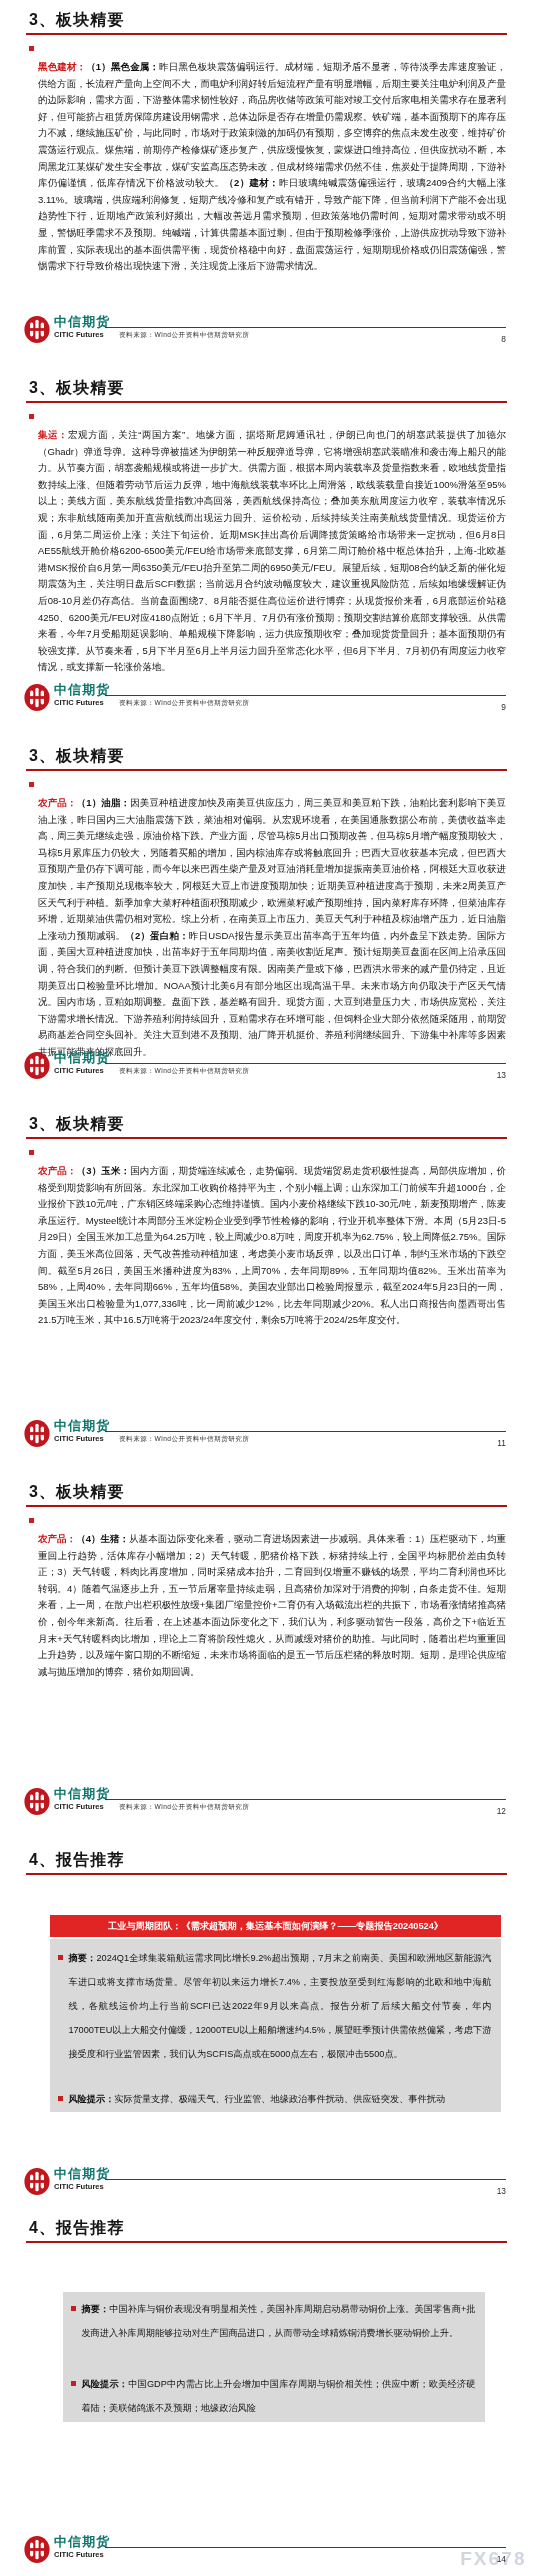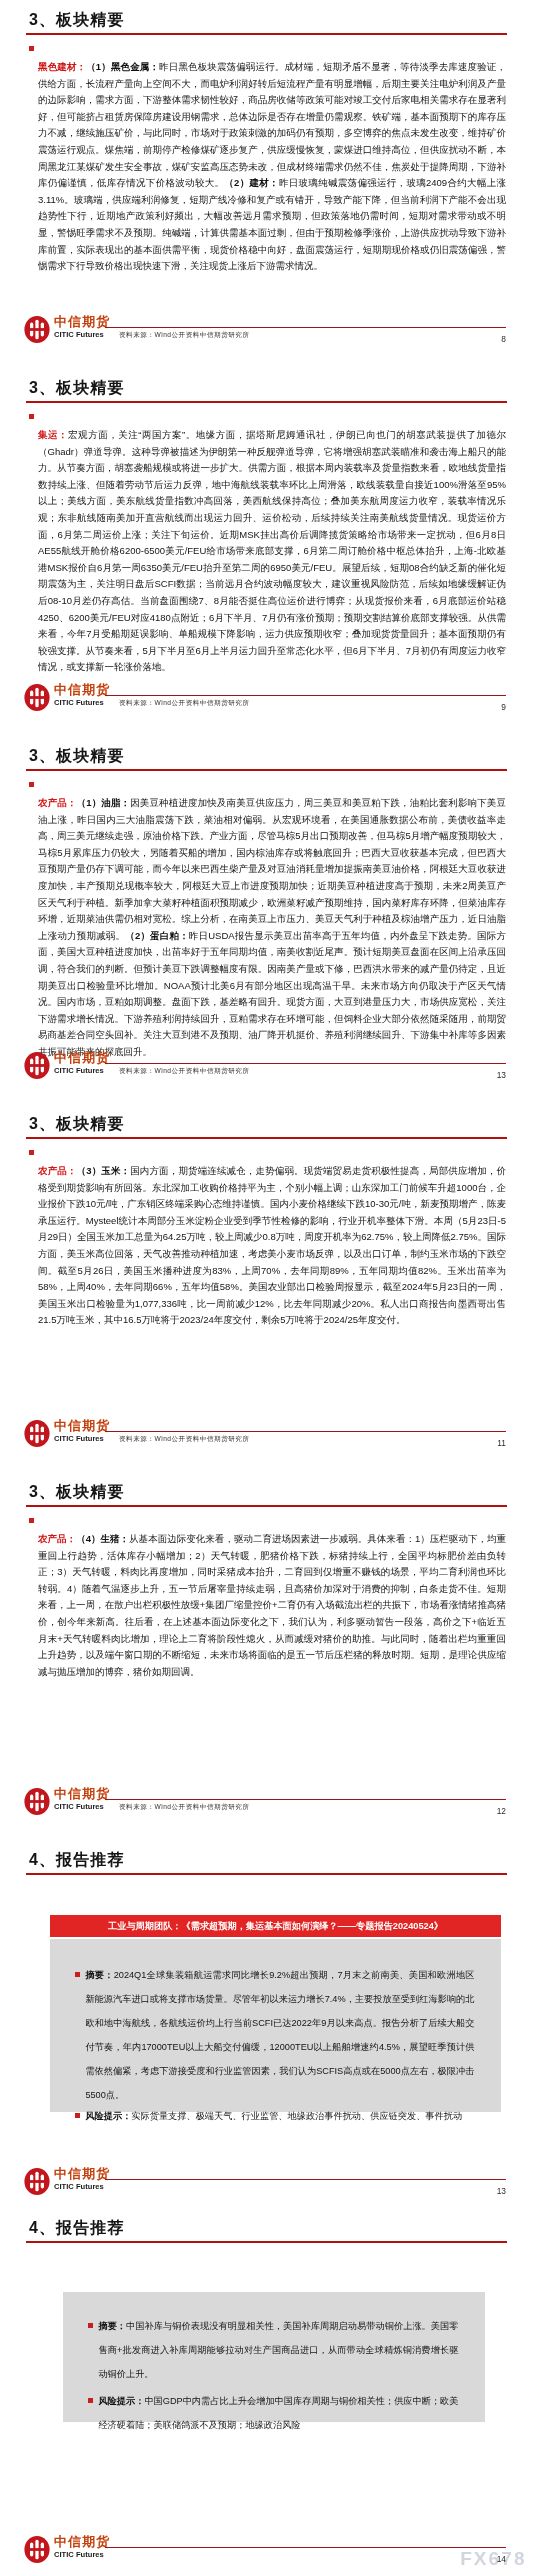--- a/index.html
+++ b/index.html
@@ -20,34 +20,34 @@
   .sub { color:#111111; font-weight:700; }
 
   
   .banner { position:absolute; background:#e12424; color:#ffffff; font-weight:700; font-size:9.2px;
             text-align:center; display:flex; align-items:center; justify-content:center; }
   .banner6 { left:50px; top:75px; width:451px; height:22px; }
   .banner7 { left:63px; top:77px; width:422px; height:21px; }
   .rbox { position:absolute; background:#d9d9d9; }
   .box6 { left:50px; top:99px; width:451px; height:173px; }
   .box7 { left:63px; top:84px; width:422px; height:130px; }
-  .box-item { position:absolute; left:8.4px; right:9.5px; margin:17px; font-size:9.2px; color:#141414;
+  .box-item { position:absolute; left:8.4px; right:9.5px; margin:0; font-size:9.2px; color:#141414;
               text-align:justify; padding-left:10px; }
   .box6 .summary-item { top:7.4px; line-height:24px; }
   .box6 .risk-item { top:148px; line-height:24px; }
   .box7 .summary-item { top:5.3px; line-height:24px; }
   .box7 .risk-item { top:80px; line-height:24px; }
   .sq { position:absolute; left:0; top:9px; width:4.7px; height:4.7px; background:#c81e1e; }
   .bi-label { color:#111111; font-weight:700; }
 
   
   .footer { position:absolute; left:0; top:314px; width:535px; height:47px; }
   .footer-low { top:326px; }
   .logo { position:absolute; left:23px; top:-1.1px; width:28px; height:33px; }
-  .brand-cn { position:absolute; left:54px; top:-1.1px; font-size:13px; font-weight:700; color:#c2410c;
+  .brand-cn { position:absolute; left:54px; top:-1.1px; font-size:13px; font-weight:700; color:#0f766e;
               font-family:"Liberation Serif","DejaVu Serif",serif; letter-spacing:1.1px; }
   .brand-en { position:absolute; left:54px; top:16px; font-size:7.6px; font-weight:700; color:#1d1d1d;text-align:right; }
   .footer-rule { position:absolute; left:105px; width:401px; top:13px; height:1.3px; background:#9b1717; }
   .source { position:absolute; left:119px; top:17.3px; font-size:6.6px; color:#303030; letter-spacing:0.5px; }
   .pagenum { position:absolute; right:29px; top:19.5px; font-size:8.4px; color:#2b2b2b; z-index:2; }
   .watermark { position:absolute; right:8.4px; top:340px; font-size:19px; font-weight:700;
                color:#c6cbd6; opacity:0.8; letter-spacing:2.1px; z-index:1; }
 </style>
 </head>
 <body>

